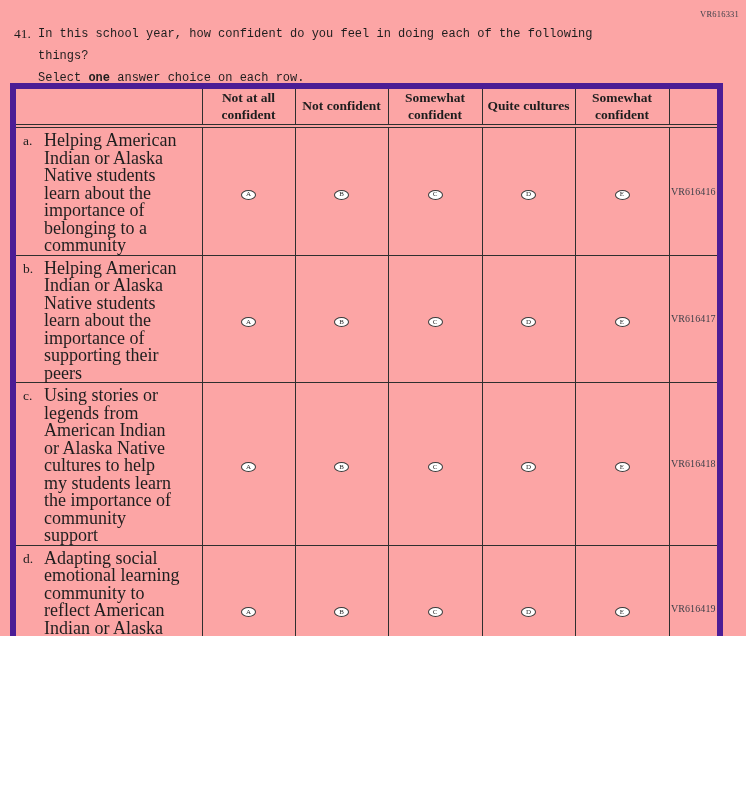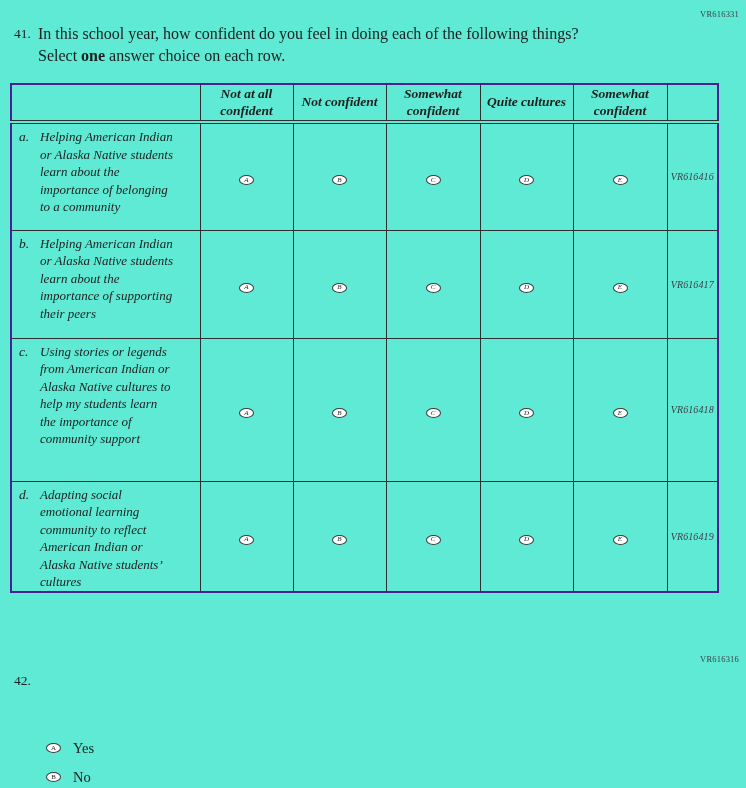--- a/index.html
+++ b/index.html
@@ -1,21 +1,21 @@
 <!DOCTYPE html>
 <html><head>
 <meta charset="utf-8">
 <style>
   * { margin: 0; padding: 0; box-sizing: border-box; }
   html, body { background: #ffffff; }
   .page {
     position: relative;
     width: 746px;
-    height: 788px;
-    background: #5eead4;
+    height: 636px;
+    background: #fca5a5;
     font-family: "Liberation Serif", "DejaVu Serif", serif;
     color: #1e1e1e;
     overflow: hidden;
   }
   .vr-code {
     position: absolute;
     right: 7px;
     font-size: 8.5px;
     letter-spacing: 0.2px;
     color: #3c3f48;
@@ -31,39 +31,40 @@
   }
   .q41 { top: 23px; width: 620px; }
   .q42 { top: 670px; width: 600px; }
   .q-number {
     flex: 0 0 24px;
     font-weight: normal;
     font-size: 13.5px;
     line-height: 22px;
   }
   .q-body {
-    font-size: 16px;
+    font-size: 12px;
     line-height: 22px;
+    font-family: Liberation Mono, monospace;
   }
   .q41 .q-body { width: 575px; }
   .q42 .q-body { width: 537px; }
   .bold { font-weight: bold; }
 
   table.matrix {
     position: absolute;
     top: 83px;
     left: 10px;
     width: 707px;
     border-collapse: collapse;
     table-layout: fixed;
   }
   table.matrix th, table.matrix td {
     border: 1.5px solid #2f2f2f;
   }
-  table.matrix { border: 2px solid #4c1d95; font-style: italic; }
+  table.matrix { border: 6px solid #4c1d95; }
   table.matrix thead th {
     height: 38px;
     font-size: 13.5px;
     line-height: 16.5px;
     font-weight: bold;
     text-align: center;
     vertical-align: middle;
     padding: 1px 2px;
     border-bottom: 4px double #2f2f2f;
   }
@@ -72,21 +73,21 @@
     padding: 4px 4px 0 7px;
   }
   .stmt-inner { display: flex; }
   .row-letter {
     flex: 0 0 21px;
     font-size: 13.5px;
     line-height: 17.5px;
   }
   .row-text {
     width: 136px;
-    font-size: 13px;
+    font-size: 18px;
     line-height: 17.5px;
   }
   td.opt {
     text-align: center;
     vertical-align: middle;
   }
   td.codecell {
     vertical-align: middle;
     text-align: center;
     font-size: 10px;

